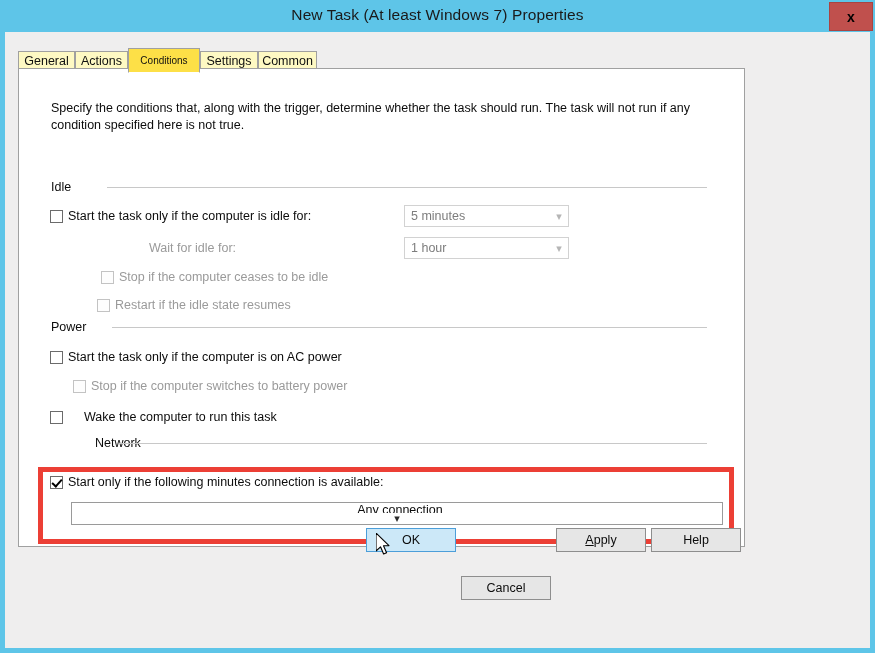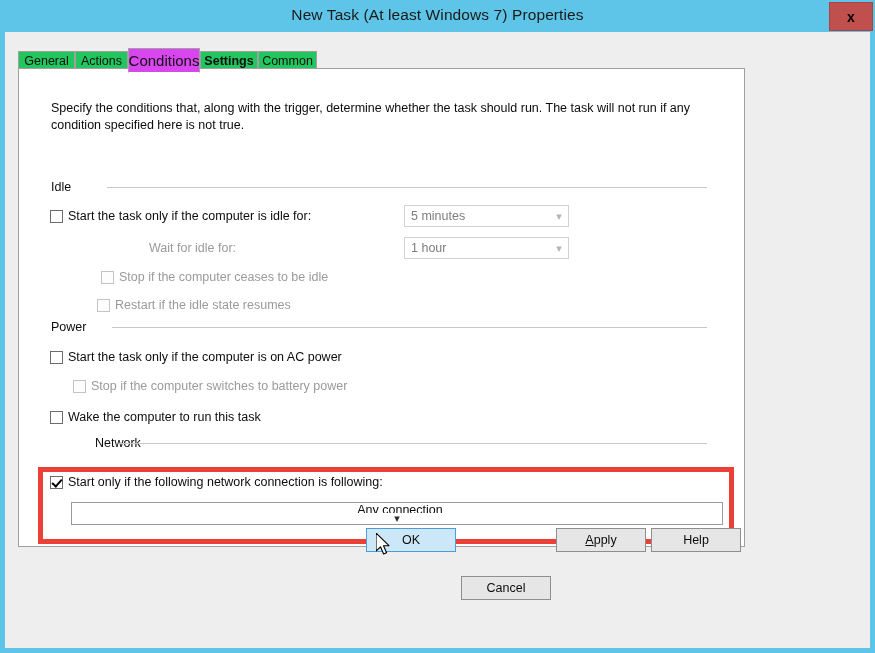--- a/index.html
+++ b/index.html
@@ -72,38 +72,38 @@
   .tabstrip {
     position: absolute;
     left: 13px;
     top: 16px;
     height: 22px;
   }
   .tab {
     position: absolute;
     top: 3px;
     height: 19px;
-    background: #22c55e;
+    background: #fef9c3;
     border: 1px solid #a0a0a0;
     border-bottom: none;
     box-sizing: border-box;
     font-size: 12.5px;
     color: #101010;
     display: flex;
     align-items: center;
     justify-content: center;
     cursor: pointer;
   }
   .tab.active {
     top: 0px;
     height: 25px;
-    background: #d946ef;
+    background: #fde047;
     border-bottom: 1px solid #ffffff;
     z-index: 5;
-    font-size: 15px;
+    font-size: 10px;
     text-align: center;
   }
 
   
   .tab-panel {
     position: absolute;
     left: 13px;
     top: 36px;
     width: 727px;
     height: 479px;
@@ -263,21 +263,21 @@
     <div class="title-text">New Task (At least Windows 7) Properties</div>
     <div class="close-button">x</div>
   </div>
 
   <div class="dialog-body">
 
     <div class="tabstrip">
       <div class="tab" style="left:0px; width:57px;">General</div>
       <div class="tab" style="left:57px; width:53px;">Actions</div>
       <div class="tab active" style="left:110px; width:72px;">Conditions</div>
-      <div class="tab" style="left:182px; width:58px;font-weight:bold;">Settings</div>
+      <div class="tab" style="left:182px; width:58px;">Settings</div>
       <div class="tab" style="left:240px; width:59px;">Common</div>
     </div>
 
     <div class="tab-panel">
 
       <div class="desc">Specify the conditions that, along with the trigger, determine whether the task should run. The task will not run if any condition specified here is not true.</div>
 
       <div class="group-label" style="left:32px; top:111px;">Idle</div>
       <div class="group-rule" style="left:88px; top:118px; width:600px;"></div>
 
@@ -316,31 +316,31 @@
       <div class="cb-row" style="left:31px; top:281px;">
         <span class="cb-box"></span>
         <span>Start the task only if the computer is on AC power</span>
       </div>
 
       <div class="cb-row disabled" style="left:54px; top:310px;">
         <span class="cb-box"></span>
         <span>Stop if the computer switches to battery power</span>
       </div>
 
-      <div class="cb-row" style="left:31px; top:341px;">
+      <div class="cb-row" style="left:31px; top:341px;gap:16px;">
         <span class="cb-box"></span>
         <span>Wake the computer to run this task</span>
       </div>
 
       <div class="group-label" style="left:32px; top:367px;margin-left:44px;">Network</div>
       <div class="group-rule" style="left:100px; top:374px; width:588px;"></div>
 
       <div class="cb-row" style="left:31px; top:406px;">
         <span class="cb-box checked"></span>
-        <span>Start only if the following network connection is following:</span>
+        <span>Start only if the following minutes connection is available:</span>
       </div>
 
       <div class="dropdown" style="left:52px; top:433px; width:652px; height:23px;flex-direction:column;">
         <span class="dd-text">Any connection</span>
         <span class="dd-arrow">▾</span>
       </div>
 
     </div>
 
     <div class="annotation"></div>

